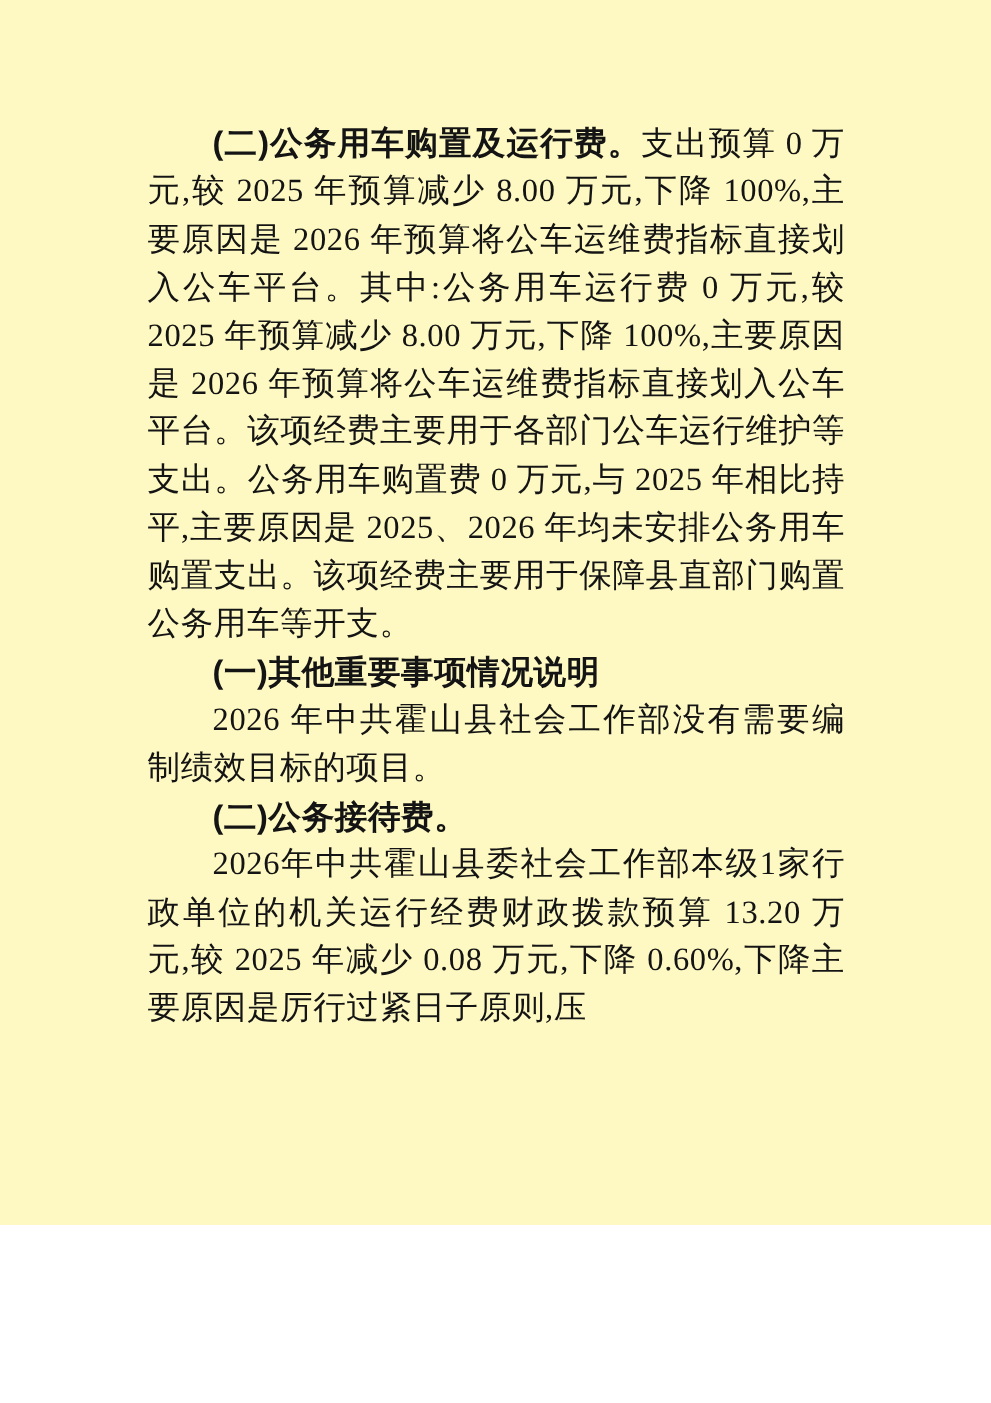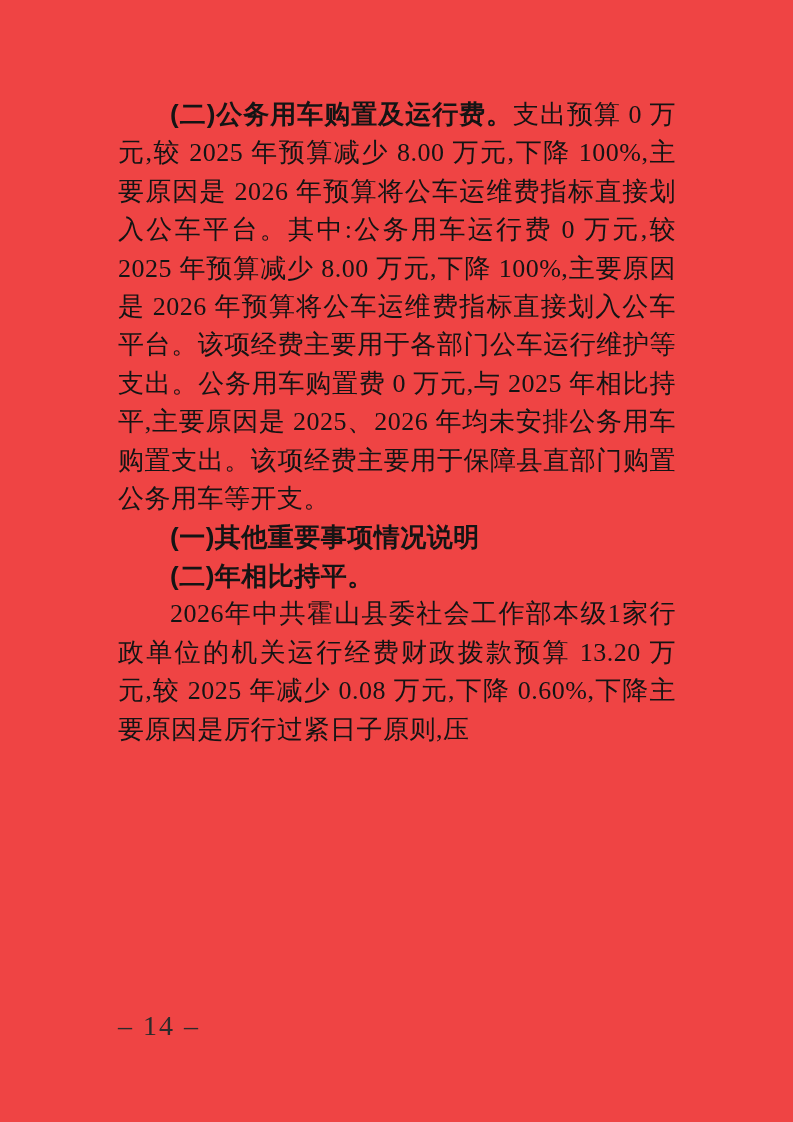--- a/index.html
+++ b/index.html
@@ -3,22 +3,22 @@
 <meta charset="utf-8">
 <style>
   html, body {
     margin: 0;
     padding: 0;
     background: #ffffff;
   }
   .page {
     position: relative;
     width: 793px;
-    height: 1122px;
-    background: #ef4444;
+    height: 980px;
+    background: #fef9c3;
     overflow: hidden;
     font-family: "Liberation Serif", "DejaVu Serif", serif;
     color: #141414;
   }
   .content {
     position: absolute;
     left: 118px;
     top: 95px;
     width: 558px;
   }
@@ -60,21 +60,22 @@
 
 <div class="page">
   <div class="content">
 
     <p class="para"><span class="lead">(二)公务用车购置及运行费。</span><span>支出预算 0 万元,较 2025 年预算减少 8.00 万元,下降 100%,主要原因是 2026 年预算将公车运维费指标直接划入公车平台。其中:公务用车运行费 0 万元,较 2025 年预算减少 8.00 万元,下降 100%,主要原因是 2026 年预算将公车运维费指标直接划入公车平台。该项经费主要用于各部门公车运行维护等支出。公务用车购置费 0 万元,与 2025 年相比持平,主要原因是 2025、2026 年均未安排公务用车购置支出。该项经费主要用于保障县直部门购置公务用车等开支。</span></p>
 
 
 
     <p class="heading">(一)其他重要事项情况说明</p>
 
+    <p class="para"><span>2026 年中共霍山县社会工作部没有需要编制绩效目标的项目。</span></p>
 
-    <p class="heading">(二)年相比持平。</p>
+    <p class="heading">(二)公务接待费。</p>
 
     <p class="para"><span>2026年中共霍山县委社会工作部本级1家行政单位的机关运行经费财政拨款预算 13.20 万元,较 2025 年减少 0.08 万元,下降 0.60%,下降主要原因是厉行过紧日子原则,压</span></p>
 
   </div>
 
   <div class="page-footer">– 14 –</div>
 </div>
 
 </body></html>

